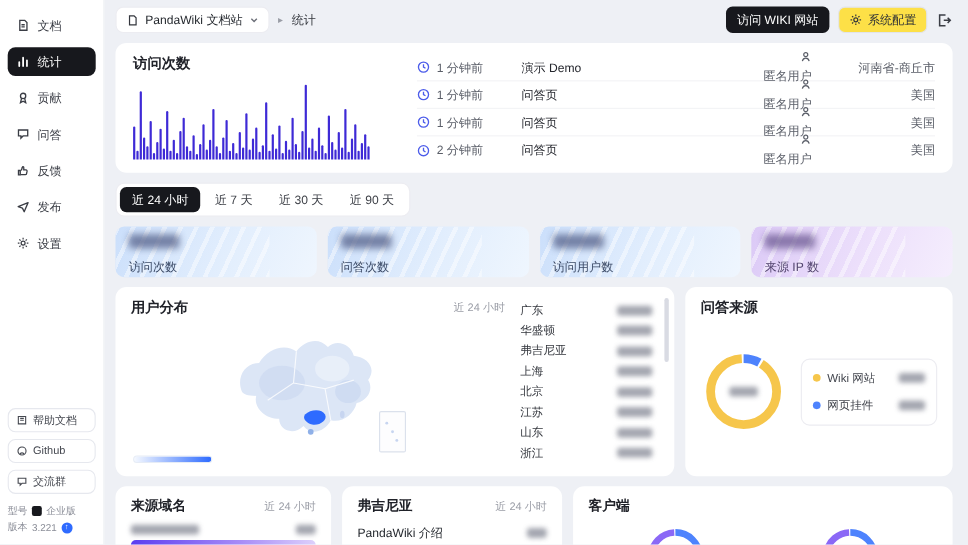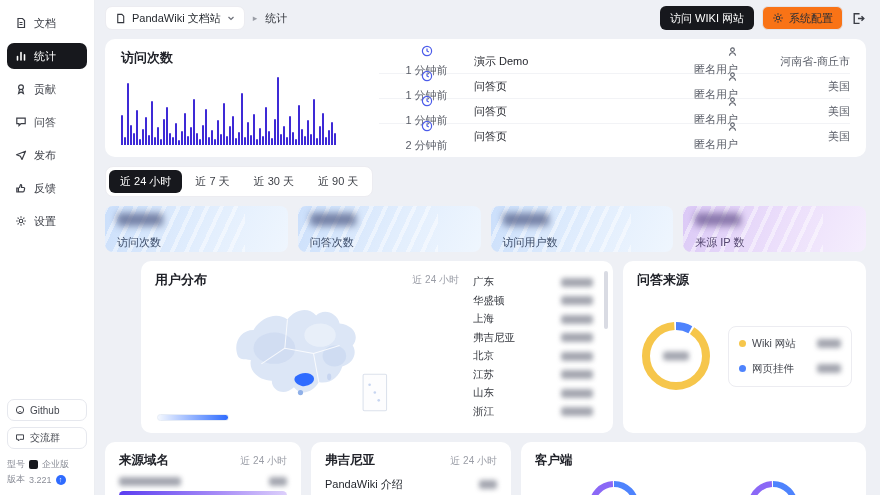--- a/index.html
+++ b/index.html
@@ -32,39 +32,39 @@
   .main { flex: 1; min-width: 0; display: flex; flex-direction: column; }
   .topbar { height: 36px; flex-shrink: 0; display: flex; align-items: center; gap: 8px; padding: 0 14px 0 10px; }
   .site-select { display: flex; align-items: center; gap: 6px; height: 24px; padding: 0 9px;
                  background: #fff; border: 1px solid #ececf1; border-radius: 7px; font-size: 11px; cursor: pointer; }
   .crumb-sep { color: #9a9da6; font-size: 9px; }
   .crumb-current { font-size: 11px; color: #33363d; }
   .topbar-right { margin-left: auto; display: flex; align-items: center; gap: 8px; }
   .btn-dark { height: 24px; padding: 0 10px; background: #17181d; color: #fff; border: none;
               border-radius: 6px; font-size: 11px; display: flex; align-items: center; cursor: pointer;
               font-family: inherit; }
-  .btn-light { height: 24px; padding: 0 9px; background: #f97316; border: 1px solid #e2e4ea; border-radius: 6px;
+  .btn-light { height: 24px; padding: 0 9px; background: #fde047; border: 1px solid #e2e4ea; border-radius: 6px;
                font-size: 11px; display: flex; align-items: center; gap: 5px; cursor: pointer; color: #2b2e35;
                font-family: inherit; }
   .logout { cursor: pointer; display: flex; align-items: center; color: #3a3d45; }
   .content { flex: 1; min-height: 0; display: flex; flex-direction: column; gap: 9px; padding: 3px 14px 0 10px; }
   .card { background: #fff; border-radius: 10px; padding: 10px 14px; }
   .card-title { font-size: 13px; font-weight: bold; color: #202229; }
   .period { font-size: 10px; color: #9a9da6; }
   .blur { display: inline-block; height: 10px; width: 36px; background: #8d909c; border-radius: 3px;
           filter: blur(2.6px); opacity: .8; }
   
   .rt-card { display: flex; gap: 30px; height: 118px; padding: 10px 16px 12px; flex-shrink: 0; }
   .rt-left { width: 228px; flex-shrink: 0; display: flex; flex-direction: column; }
   .rt-chart { flex: 1; margin-top: 8px; display: flex; align-items: flex-end; gap: 1px; }
   .bar { width: 2px; background: #3e2ad6; border-radius: 1px 1px 0 0; }
   .rt-list { flex: 1; display: flex; flex-direction: column; }
   .rt-row { display: flex; align-items: center; font-size: 11px; height: 25px; border-bottom: 1px solid #f2f3f6; }
   .rt-list .rt-row:last-child { border-bottom: none; }
-  .rt-time { display: flex; align-items: center; gap: 6px; width: 95px; color: #5a5e68; flex-direction: column; }
+  .rt-time { display: flex; align-items: center; gap: 6px; width: 95px; color: #5a5e68; }
   .rt-page { flex: 1; color: #24262d; }
   .rt-user { display: flex; align-items: flex-end; gap: 5px; width: 92px; color: #5a5e68; flex-direction: column; }
   .rt-loc  { width: 112px; text-align: right; color: #5a5e68; }
   
   .tabs { display: inline-flex; align-self: flex-start; background: #fff; border: 1px solid #ececf1;
           border-radius: 8px; padding: 3px; gap: 2px; flex-shrink: 0; }
   .tab { font-size: 11px; padding: 4px 11px; border-radius: 6px; color: #3c3f46; cursor: pointer; white-space: nowrap; }
   .tab.active { background: #17181d; color: #fff; }
   
   .stats { display: grid; grid-template-columns: repeat(4, 1fr); gap: 10px; flex-shrink: 0; }
@@ -72,21 +72,21 @@
   .stat.blue   { background: linear-gradient(115deg, #cbdffb 0%, #e2eefd 55%, #eff6fe 100%); }
   .stat.purple { background: linear-gradient(115deg, #dbc9f6 0%, #ecdffb 55%, #f5eefd 100%); }
   .stat::before { content: ""; position: absolute; inset: 0 auto 0 0; width: 140px;
                   background: repeating-linear-gradient(115deg, rgba(255,255,255,.45) 0 4px, transparent 4px 13px); }
   .stat .num { position: relative; width: 46px; height: 13px; background: #55618a; border-radius: 3px;
                filter: blur(3.5px); opacity: .75; margin-bottom: 6px; }
   .stat.purple .num { background: #6d5a93; }
   .stat .label { position: relative; font-size: 11px; color: #3b4a66; }
   .stat.purple .label { color: #53456f; }
   
-  .mid { display: grid; grid-template-columns: 1fr 243px; gap: 10px; height: 172px; flex-shrink: 0; margin-left: 36px; }
+  .mid { display: grid; grid-template-columns: 1fr 243px; gap: 10px; height: 172px; flex-shrink: 0; }
   .dist-card { display: flex; gap: 14px; position: relative; }
   .map-col { flex: 1; min-width: 0; display: flex; flex-direction: column; position: relative; }
   .map-head { display: flex; justify-content: space-between; align-items: center; }
   .map-area { flex: 1; display: flex; justify-content: center; align-items: center; }
   .map-legend { position: absolute; left: 2px; bottom: 2px; width: 72px; height: 7px; border-radius: 4px;
                 background: linear-gradient(90deg, #f4f8ff, #2e6bff); border: 1px solid #e6ecf6; }
   .region-list { width: 126px; flex-shrink: 0; padding: 2px 6px 0 0; }
   .region-row { display: flex; justify-content: space-between; align-items: center; height: 18.5px;
                 font-size: 10.5px; color: #33363d; }
   .region-row .blur { width: 32px; height: 9px; }
@@ -139,42 +139,49 @@
         </svg>
       <span>贡献</span>
     </div>
     <div class="menu-item">
       <svg width="12" height="12" viewBox="0 0 12 12" fill="none" stroke="currentColor" stroke-width="1.2">
           <path d="M1.8 2.2h8.4v5.4H6L4 9.6V7.6H1.8z"></path>
         </svg>
       <span>问答</span>
     </div>
     <div class="menu-item">
-      <svg width="12" height="12" viewBox="0 0 12 12" fill="none" stroke="currentColor" stroke-width="1.2" stroke-linejoin="round">
-          <path d="M1.5 5.8 10.5 2.2 7 10.5 5.4 7.2z"></path>
-        </svg>
-      <span>发布</span>
-    </div>
-    <div class="menu-item">
       <svg width="12" height="12" viewBox="0 0 12 12" fill="none" stroke="currentColor" stroke-width="1.2">
           <path d="M1.8 6h1.6v4H1.8z"></path>
           <path d="M3.9 9.8h4.2c.5 0 .9-.3 1-.8l.5-2.4c.1-.6-.3-1.1-.9-1.1H6.6V3.3c0-.9-1.1-1-1.3-.2L4.4 6"></path>
         </svg>
       <span>反馈</span>
+    </div>
+    <div class="menu-item">
+      <svg width="12" height="12" viewBox="0 0 12 12" fill="none" stroke="currentColor" stroke-width="1.2" stroke-linejoin="round">
+          <path d="M1.5 5.8 10.5 2.2 7 10.5 5.4 7.2z"></path>
+        </svg>
+      <span>发布</span>
     </div>
     <div class="menu-item">
       <svg width="12" height="12" viewBox="0 0 12 12" fill="none" stroke="currentColor" stroke-width="1.1">
           <circle cx="6" cy="6" r="1.8"></circle>
           <path d="M6 1.2v1.5M6 9.3v1.5M1.2 6h1.5M9.3 6h1.5M2.6 2.6l1.1 1.1M8.3 8.3l1.1 1.1M9.4 2.6 8.3 3.7M3.7 8.3 2.6 9.4"></path>
         </svg>
       <span>设置</span>
     </div>
   </nav>
 
   <div class="side-bottom">
+    <div class="side-pill">
+      <svg width="10" height="10" viewBox="0 0 12 12" fill="none" stroke="currentColor" stroke-width="1.2">
+          <path d="M2 2h8v8H2z"></path>
+          <path d="M4 4h4M4 6h4"></path>
+        </svg>
+      <span>帮助文档</span>
+    </div>
     <div class="side-pill">
       <svg width="10" height="10" viewBox="0 0 12 12" fill="none" stroke="currentColor" stroke-width="1.2">
           <circle cx="6" cy="6" r="4.4"></circle>
           <path d="M4 9.5c0-1 .8-1.5 2-1.5s2 .5 2 1.5"></path>
         </svg>
       <span>Github</span>
     </div>
     <div class="side-pill">
       <svg width="10" height="10" viewBox="0 0 12 12" fill="none" stroke="currentColor" stroke-width="1.2">
           <path d="M1.8 2.2h8.4v5.4H6L4 9.6V7.6H1.8z"></path>
@@ -448,26 +455,26 @@
               <span>广东</span>
               <span class="blur"></span>
             </div>
 
             <div class="region-row">
               <span>华盛顿</span>
               <span class="blur"></span>
             </div>
 
             <div class="region-row">
+              <span>弗吉尼亚</span>
+              <span class="blur"></span>
+            </div>
+
+            <div class="region-row">
               <span>上海</span>
-              <span class="blur"></span>
-            </div>
-
-            <div class="region-row">
-              <span>弗吉尼亚</span>
               <span class="blur"></span>
             </div>
 
             <div class="region-row">
               <span>北京</span>
               <span class="blur"></span>
             </div>
 
             <div class="region-row">
               <span>江苏</span>

